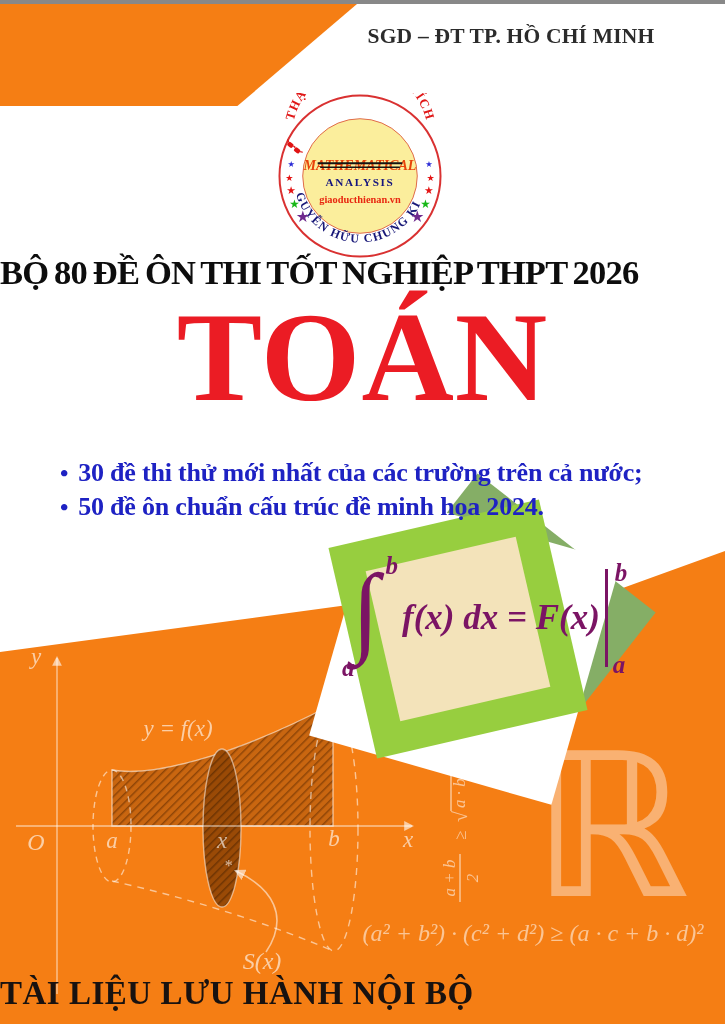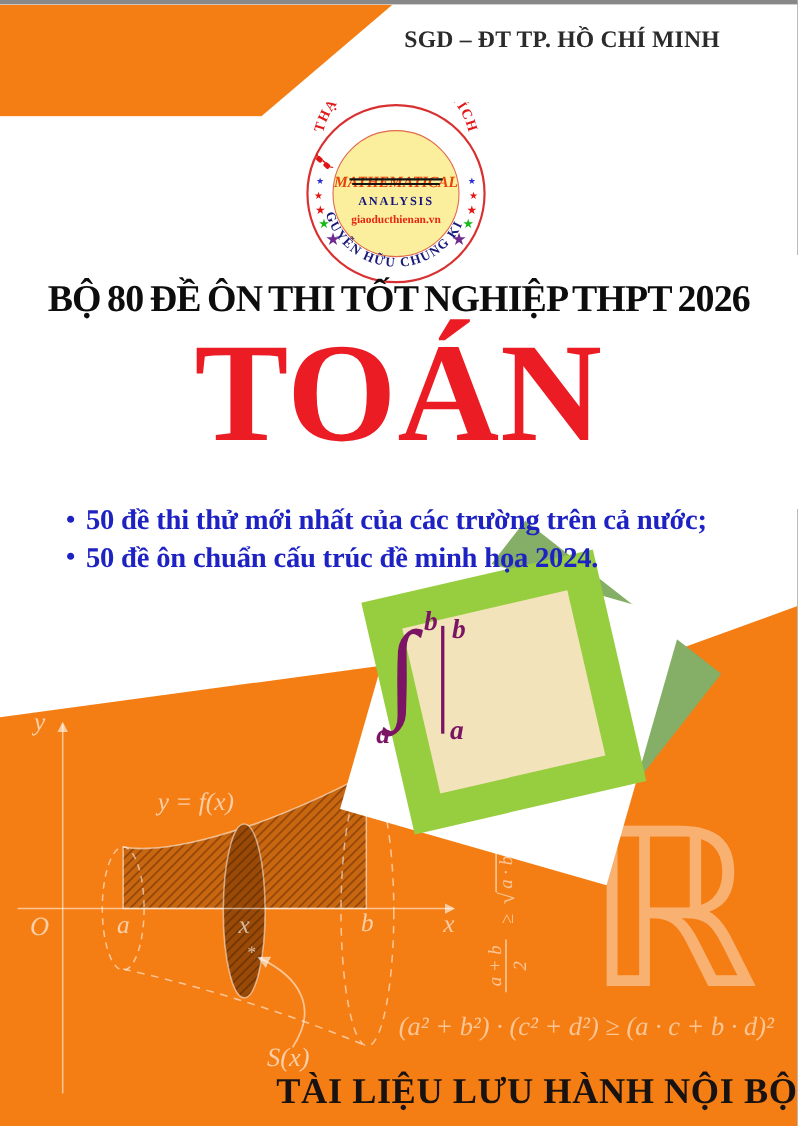--- a/index.html
+++ b/index.html
@@ -11,21 +11,21 @@
              clip-path:polygon(0 0,100% 0,66.5% 100%,0 100%);z-index:1;}
 
   
   .header{position:absolute;left:345px;top:16px;width:332px;text-align:center;z-index:2;
           color:#2b2b2b;font-size:21.5px;font-weight:600;line-height:1.5;letter-spacing:.2px;}
 
   
   .logo{position:absolute;left:277px;top:89px;width:166px;height:166px;z-index:2;}
 
   
-  .series-title{position:absolute;left:0;top:249px;width:100%;text-align:center;z-index:3;
+  .series-title{position:absolute;left:0;top:249px;width:100%;z-index:3;
                 font-size:34.5px;font-weight:800;color:#0d0d0d;letter-spacing:-.8px;word-spacing:-2px;}
   .subject-title{position:absolute;left:0;top:286px;width:100%;text-align:center;z-index:3;
                  font-size:128px;line-height:1.05;font-weight:700;color:#EB1C24;letter-spacing:1px;}
 
   
   .bullets{position:absolute;left:60px;top:452px;z-index:5;}
   .bullet{display:flex;align-items:flex-start;gap:10px;color:#1E22C3;
           font-size:26px;font-weight:700;line-height:1.3;letter-spacing:-.2px;}
   .bullet .dot{font-size:24px;line-height:1.42;}
 
@@ -45,21 +45,21 @@
   .int-a{position:absolute;left:0px;bottom:-6px;font-size:25px;}
   .f-body{font-size:35px;margin-left:6px;white-space:nowrap;}
   .eval{position:relative;width:28px;height:98px;border-left:3px solid #7B1464;margin-left:5px;}
   .ev-b{position:absolute;left:7px;top:-10px;font-size:25px;}
   .ev-a{position:absolute;left:5px;bottom:-12px;font-size:25px;}
 
   
   .bottom-svg{position:absolute;left:0;top:540px;width:725px;height:484px;z-index:1;}
 
   
-  .footer{position:absolute;left:0;top:971px;width:100%;text-align:right;z-index:5;
+  .footer{position:absolute;left:0;top:971px;width:100%;text-align:left;z-index:5;
           font-size:33px;font-weight:700;color:#181210;letter-spacing:.5px;}
 </style>
 </head>
 <body>
 
 <div class="page">
 
   <div class="corner-tl"></div>
 
   <div class="header">
@@ -167,33 +167,34 @@
   <div class="sq sq-white"></div>
   <div class="sq sq-green"></div>
   <div class="sq sq-cream"></div>
 
   <div class="formula">
     <div class="int-block">
       <span class="int-b">b</span>
       <span class="int-sign">∫</span>
       <span class="int-a">a</span>
     </div>
+    <div class="f-body">f(x) dx = F(x)</div>
     <div class="eval">
       <span class="ev-b">b</span>
       <span class="ev-a">a</span>
     </div>
   </div>
 
   <div class="series-title">BỘ 80 ĐỀ ÔN THI TỐT NGHIỆP THPT 2026</div>
   <div class="subject-title">TOÁN</div>
 
   <div class="bullets">
     <div class="bullet">
       <span class="dot">•</span>
-      <span>50 đề thi thử mới nhất của các trường trên cả nước;</span>
+      <span>30 đề thi thử mới nhất của các trường trên cả nước;</span>
     </div>
     <div class="bullet">
       <span class="dot">•</span>
       <span>50 đề ôn chuẩn cấu trúc đề minh họa 2024.</span>
     </div>
   </div>
 
   <div class="footer">TÀI LIỆU LƯU HÀNH NỘI BỘ</div>
 
 </div>

